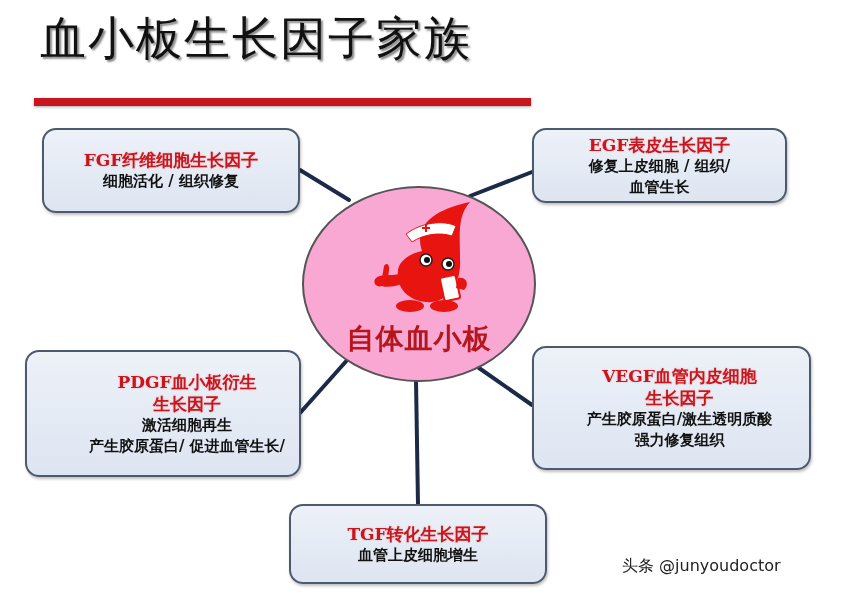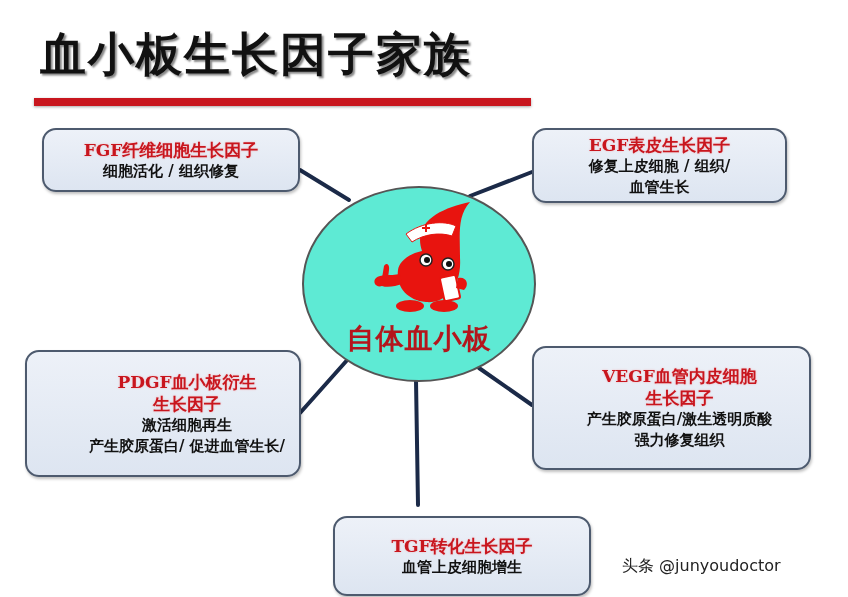--- a/index.html
+++ b/index.html
@@ -1,30 +1,30 @@
 <!DOCTYPE html>
 <html><head>
 <meta charset="utf-8">
 <style>
   html, body { margin:0; padding:0; }
   body { width:848px; height:597px; background:#ffffff; position:relative; overflow:hidden;
          font-family:"DejaVu Sans", sans-serif; }
-  .title { position:absolute; left:40px; top:24px; font-size:46px; font-weight:bold; color:#111;
+  .title { position:absolute; left:40px; top:8px; font-size:46px; font-weight:normal; color:#111;
            letter-spacing:2px; text-shadow:2px 2px 2px #888; font-family:"DejaVu Serif", serif; }
   .title-rule { position:absolute; left:34px; top:98px; width:497px; height:8px; background:#c8161e;
                 box-shadow:0 1px 3px rgba(0,0,0,0.35); }
   svg.connectors { position:absolute; left:0; top:0; }
   .box { position:absolute; background:linear-gradient(#edf1f8,#dde5f1); border:2.5px solid #4d5a6e;
          border-radius:14px; box-sizing:border-box; text-align:center; display:flex; flex-direction:column;
          justify-content:center; box-shadow:1px 2px 3px rgba(0,0,0,0.25); }
   .box .head { color:#c8161e; font-weight:bold; font-size:17px; line-height:22px;
                font-family:"DejaVu Serif", serif; text-shadow:0 0 2px rgba(255,80,80,0.4); }
   .box .desc { color:#111; font-weight:bold; font-size:15px; line-height:21px; }
   .center { position:absolute; left:302px; top:186px; width:234px; height:196px; border:2px solid #555;
-            border-radius:50%; background:#5eead4; box-sizing:border-box; }
+            border-radius:50%; background:#f9a8d4; box-sizing:border-box; }
   .center-label { position:absolute; left:0; right:0; top:132px; text-align:center; color:#b4161c;
                   font-size:28px; font-weight:bold; letter-spacing:1px; }
   .mascot { position:absolute; left:48px; top:8px; }
   .watermark { position:absolute; left:622px; top:556px; font-size:16px; color:#222; }
 </style>
 </head>
 <body>
 
 <div class="title">血小板生长因子家族</div>
 <div class="title-rule"></div>
@@ -32,21 +32,21 @@
 <svg class="connectors" width="848" height="597">
   <g stroke="#1b2a48" stroke-width="4" stroke-linecap="round">
     <line x1="300" y1="170" x2="349" y2="200"></line>
     <line x1="532" y1="172" x2="470" y2="196"></line>
     <line x1="300" y1="413" x2="349" y2="358"></line>
     <line x1="532" y1="405" x2="479" y2="368"></line>
     <line x1="416" y1="380" x2="418" y2="505"></line>
   </g>
 </svg>
 
-<div class="box" style="left:42px;top:128px;width:258px;height:64px;">
+<div class="box" style="left:42px;top:128px;width:258px;height:85px;">
   <div class="head">FGF纤维细胞生长因子</div>
   <div class="desc">细胞活化 / 组织修复</div>
 </div>
 
 <div class="box" style="left:532px;top:128px;width:255px;height:75px;">
   <div class="head">EGF表皮生长因子</div>
   <div class="desc">修复上皮细胞 / 组织/</div>
   <div class="desc">血管生长</div>
 </div>
 
@@ -57,21 +57,21 @@
   <div class="desc">产生胶原蛋白/ 促进血管生长/</div>
 </div>
 
 <div class="box" style="left:532px;top:346px;width:279px;height:124px;padding-left:16px;">
   <div class="head">VEGF血管内皮细胞</div>
   <div class="head">生长因子</div>
   <div class="desc">产生胶原蛋白/激生透明质酸</div>
   <div class="desc">强力修复组织</div>
 </div>
 
-<div class="box" style="left:289px;top:516px;width:258px;height:80px;margin-left:44px;">
+<div class="box" style="left:289px;top:504px;width:258px;height:80px;">
   <div class="head">TGF转化生长因子</div>
   <div class="desc">血管上皮细胞增生</div>
 </div>
 
 <div class="center">
   <svg class="mascot" width="140" height="120" viewBox="0 0 140 120">
 
     <path d="M70 55 C 60 25, 90 12, 118 6 C 105 20, 108 40, 108 62 C 110 92, 92 108, 74 106 C 54 104, 44 90, 46 74 C 47 66, 56 58, 70 55 Z" fill="#e8140f"></path>
 
     <path d="M54 38 C 70 26, 92 24, 104 30 L 100 40 C 88 36, 72 38, 60 46 Z" fill="#ffffff" stroke="#e8140f" stroke-width="1"></path>

